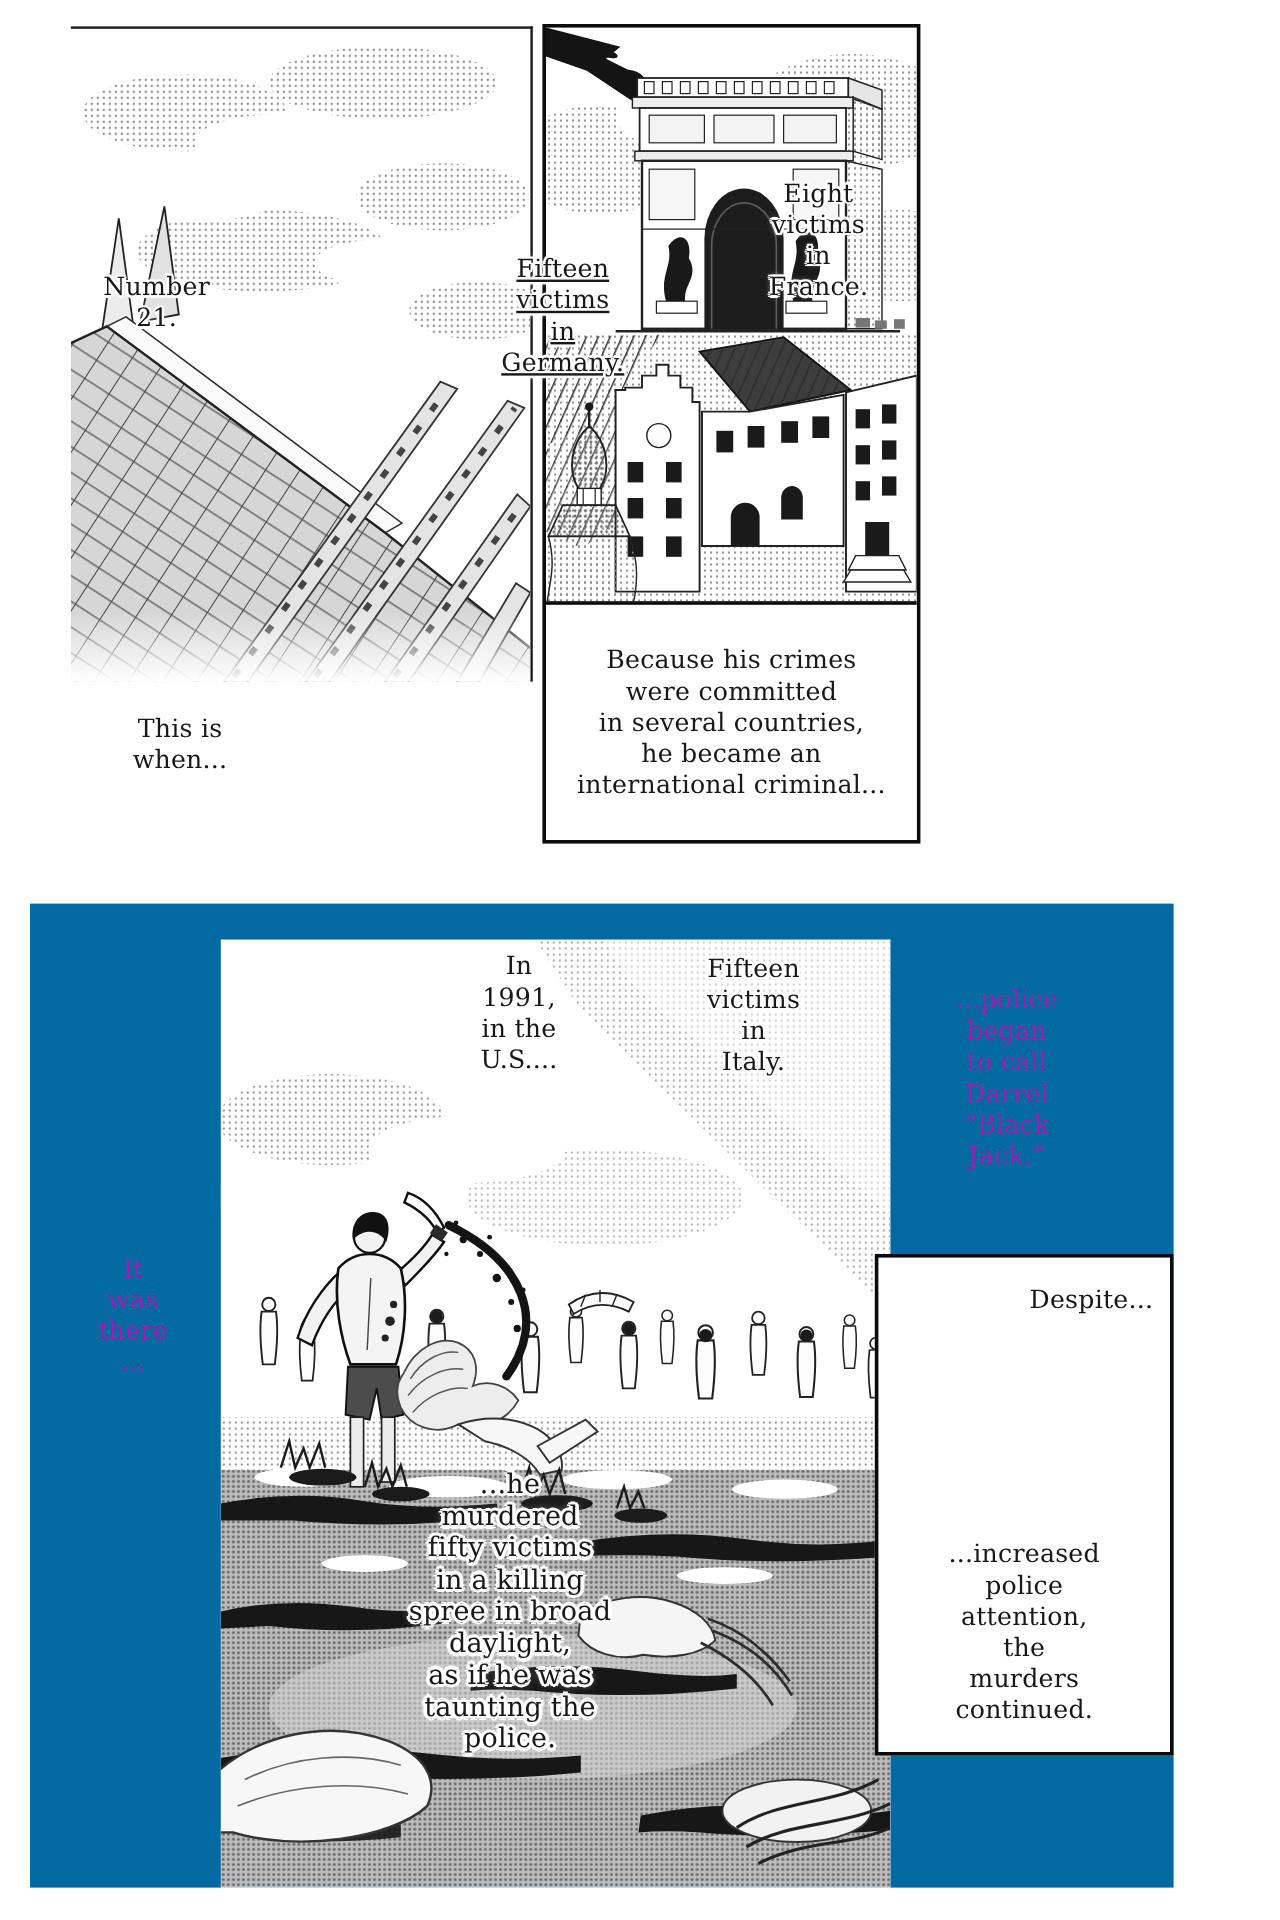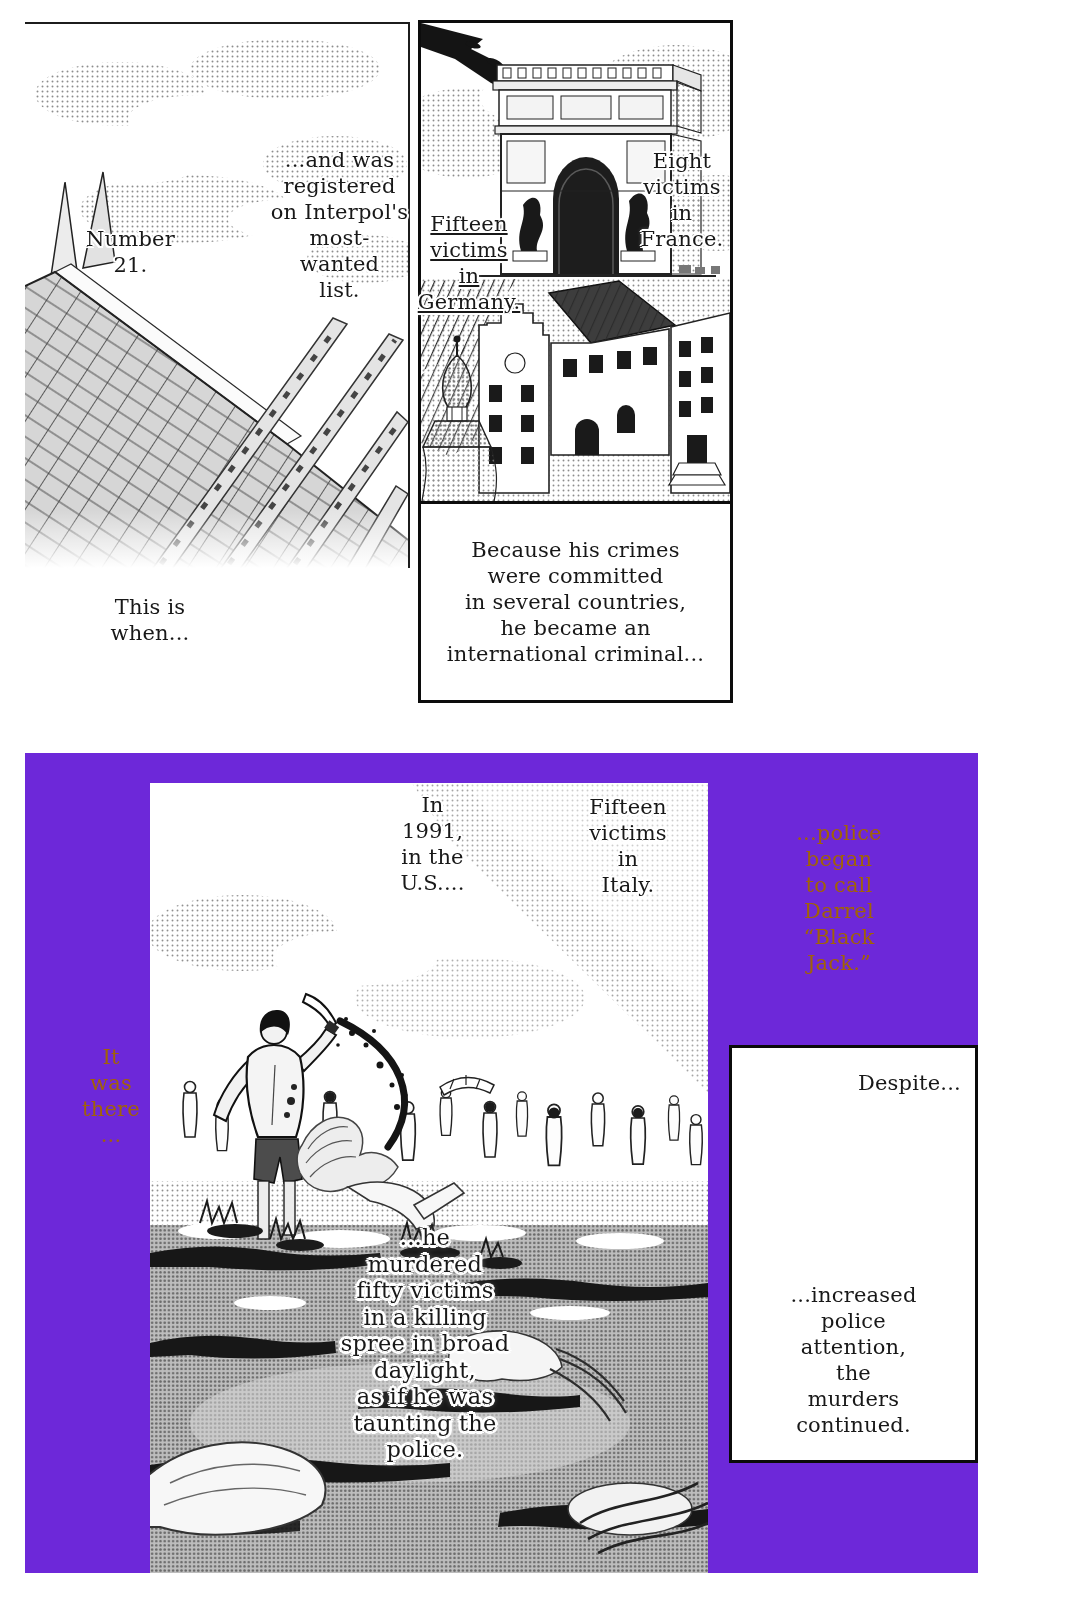--- a/index.html
+++ b/index.html
@@ -1,23 +1,23 @@
 <!DOCTYPE html>
 <html><head>
 <meta charset="utf-8">
 <style>
   html,body{margin:0;padding:0;background:#e9e9e9;}
   .page{position:relative;width:1067px;height:1600px;background:#ffffff;overflow:hidden;
         font-family:"DejaVu Serif",serif;color:#161616;}
-  .panel{position:absolute;box-sizing:border-box;background:#fff;overflow:hidden;}
+  .panel{position:absolute;box-sizing:border-box;background:#fff;overflow:hidden;margin-left:34px;}
   .cap{position:absolute;white-space:pre-line;text-align:center;
        font:21px/1.24 "DejaVu Serif",serif;color:#181818;letter-spacing:.2px;z-index:30;}
   .halo{text-shadow:-2px 0 0 #fff,2px 0 0 #fff,0 -2px 0 #fff,0 2px 0 #fff,
         -1.5px -1.5px 0 #fff,1.5px 1.5px 0 #fff,-1.5px 1.5px 0 #fff,1.5px -1.5px 0 #fff,0 0 5px #fff;}
-  .white{color:#a16207;}
+  .white{color:#a21caf;}
   .outline{font-size:22.5px;line-height:1.18;
        text-shadow:-3px 0 0 #fff,3px 0 0 #fff,0 -3px 0 #fff,0 3px 0 #fff,
        -2px -2px 0 #fff,2px 2px 0 #fff,-2px 2px 0 #fff,2px -2px 0 #fff,0 0 7px #fff;}
   svg{display:block;}
 </style>
 </head>
 <body>
 
 <div class="page">
 
@@ -200,38 +200,32 @@
       <div class="cap" style="position:static;width:300px;">Because his crimes
 were committed
 in several countries,
 he became an
 international criminal...</div>
     </div>
   </div>
 
   <div class="cap halo" style="left:58px;top:226px;width:145px;">Number
 21.</div>
-  <div class="cap halo" style="left:252px;top:147px;width:175px;">...and was
-registered
-on Interpol's
-most-
-wanted
-list.</div>
   <div class="cap" style="left:80px;top:594px;width:140px;">This is
 when...</div>
   <div class="cap halo" style="left:405px;top:211px;width:128px;text-decoration:underline;">Fifteen
 victims
 in
 Germany.</div>
   <div class="cap halo" style="left:622px;top:148px;width:120px;">Eight
 victims
 in
 France.</div>
 
-  <div style="position:absolute;left:25px;top:753px;width:953px;height:820px;background:#6d28d9;">
+  <div style="position:absolute;left:25px;top:753px;width:953px;height:820px;background:#0369a1;">
 
     <div class="panel" style="left:125px;top:30px;width:558px;height:790px;">
       <svg width="558" height="790" viewBox="0 0 558 790">
         <defs>
           <pattern id="c-ht" width="5" height="5" patternUnits="userSpaceOnUse">
             <circle cx="2.5" cy="2.5" r="0.95" fill="#909090"></circle>
           </pattern>
           <pattern id="c-htw" width="4.2" height="4.2" patternUnits="userSpaceOnUse">
             <circle cx="2.1" cy="2.1" r="1.3" fill="#6b6b6b"></circle>
           </pattern>

